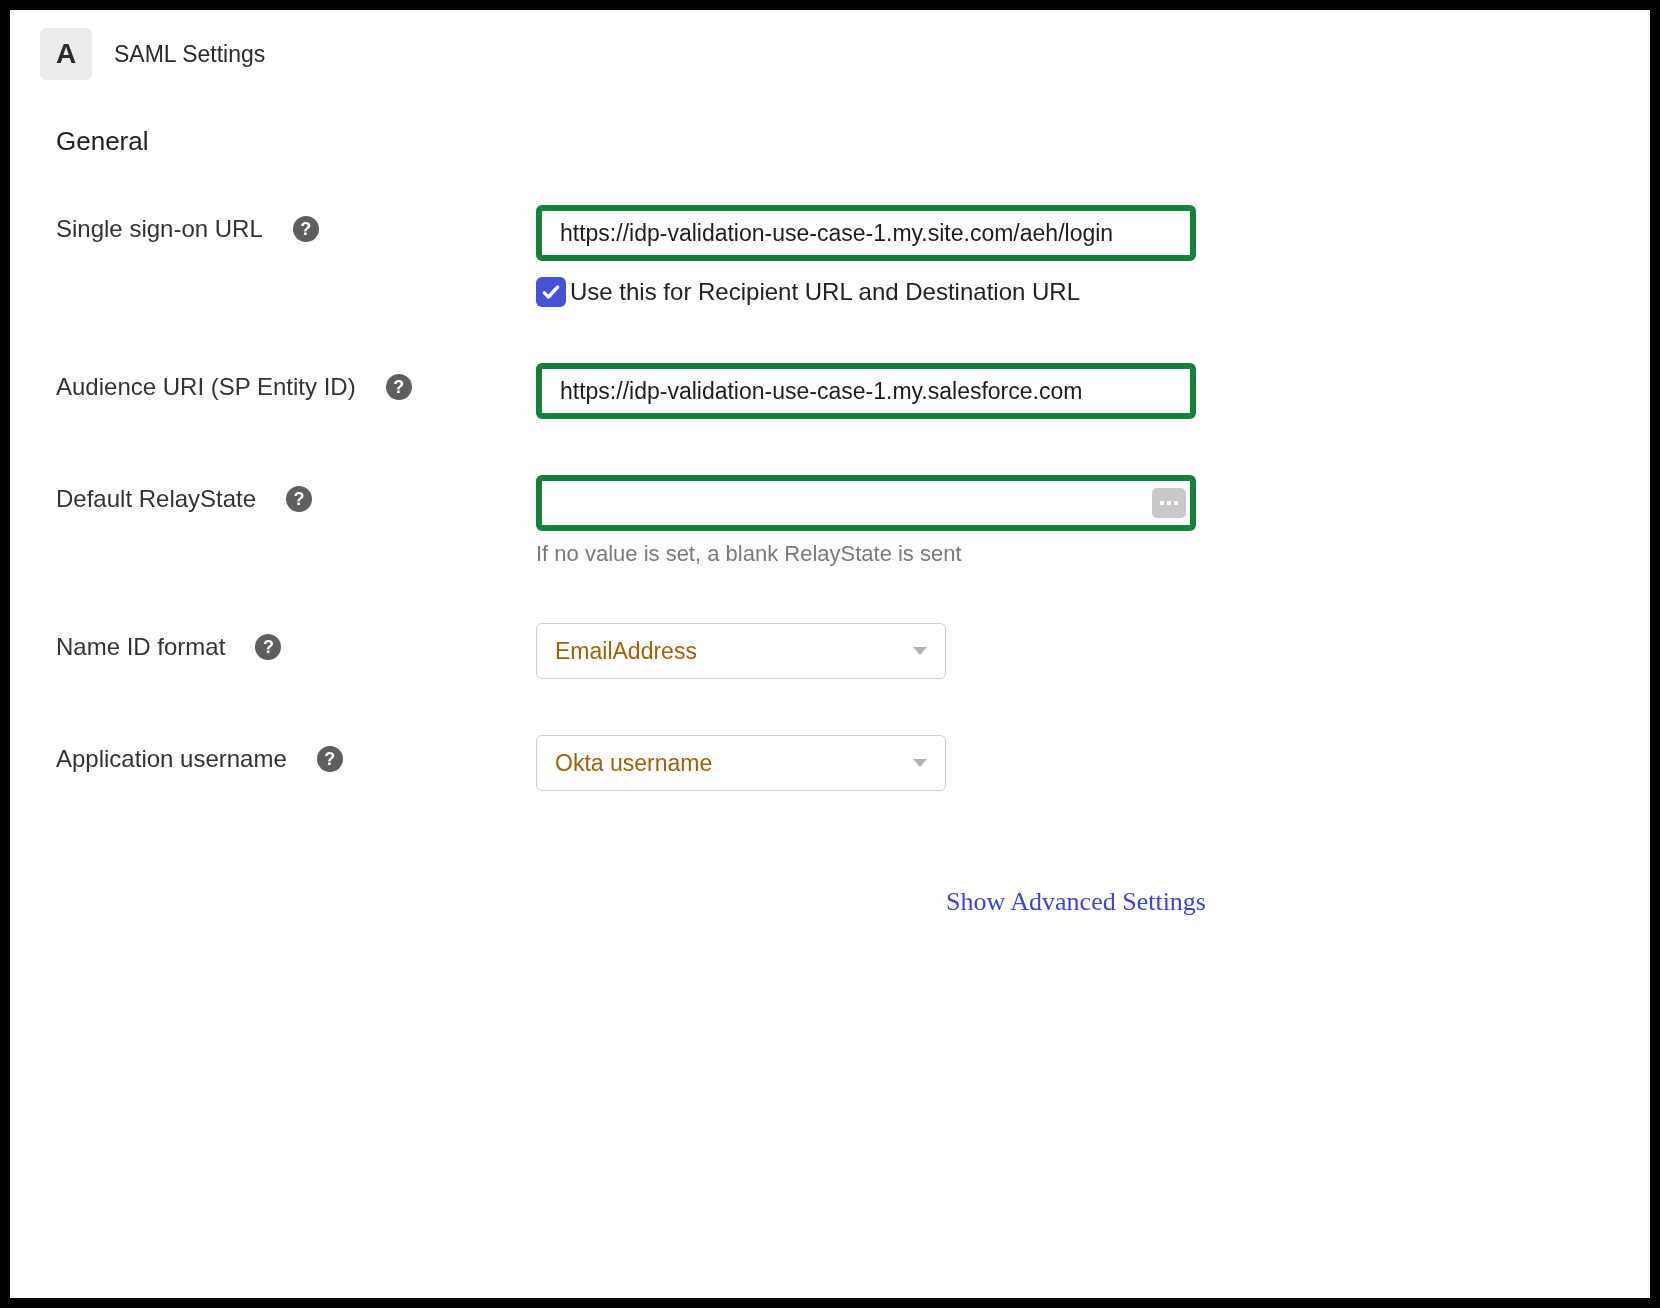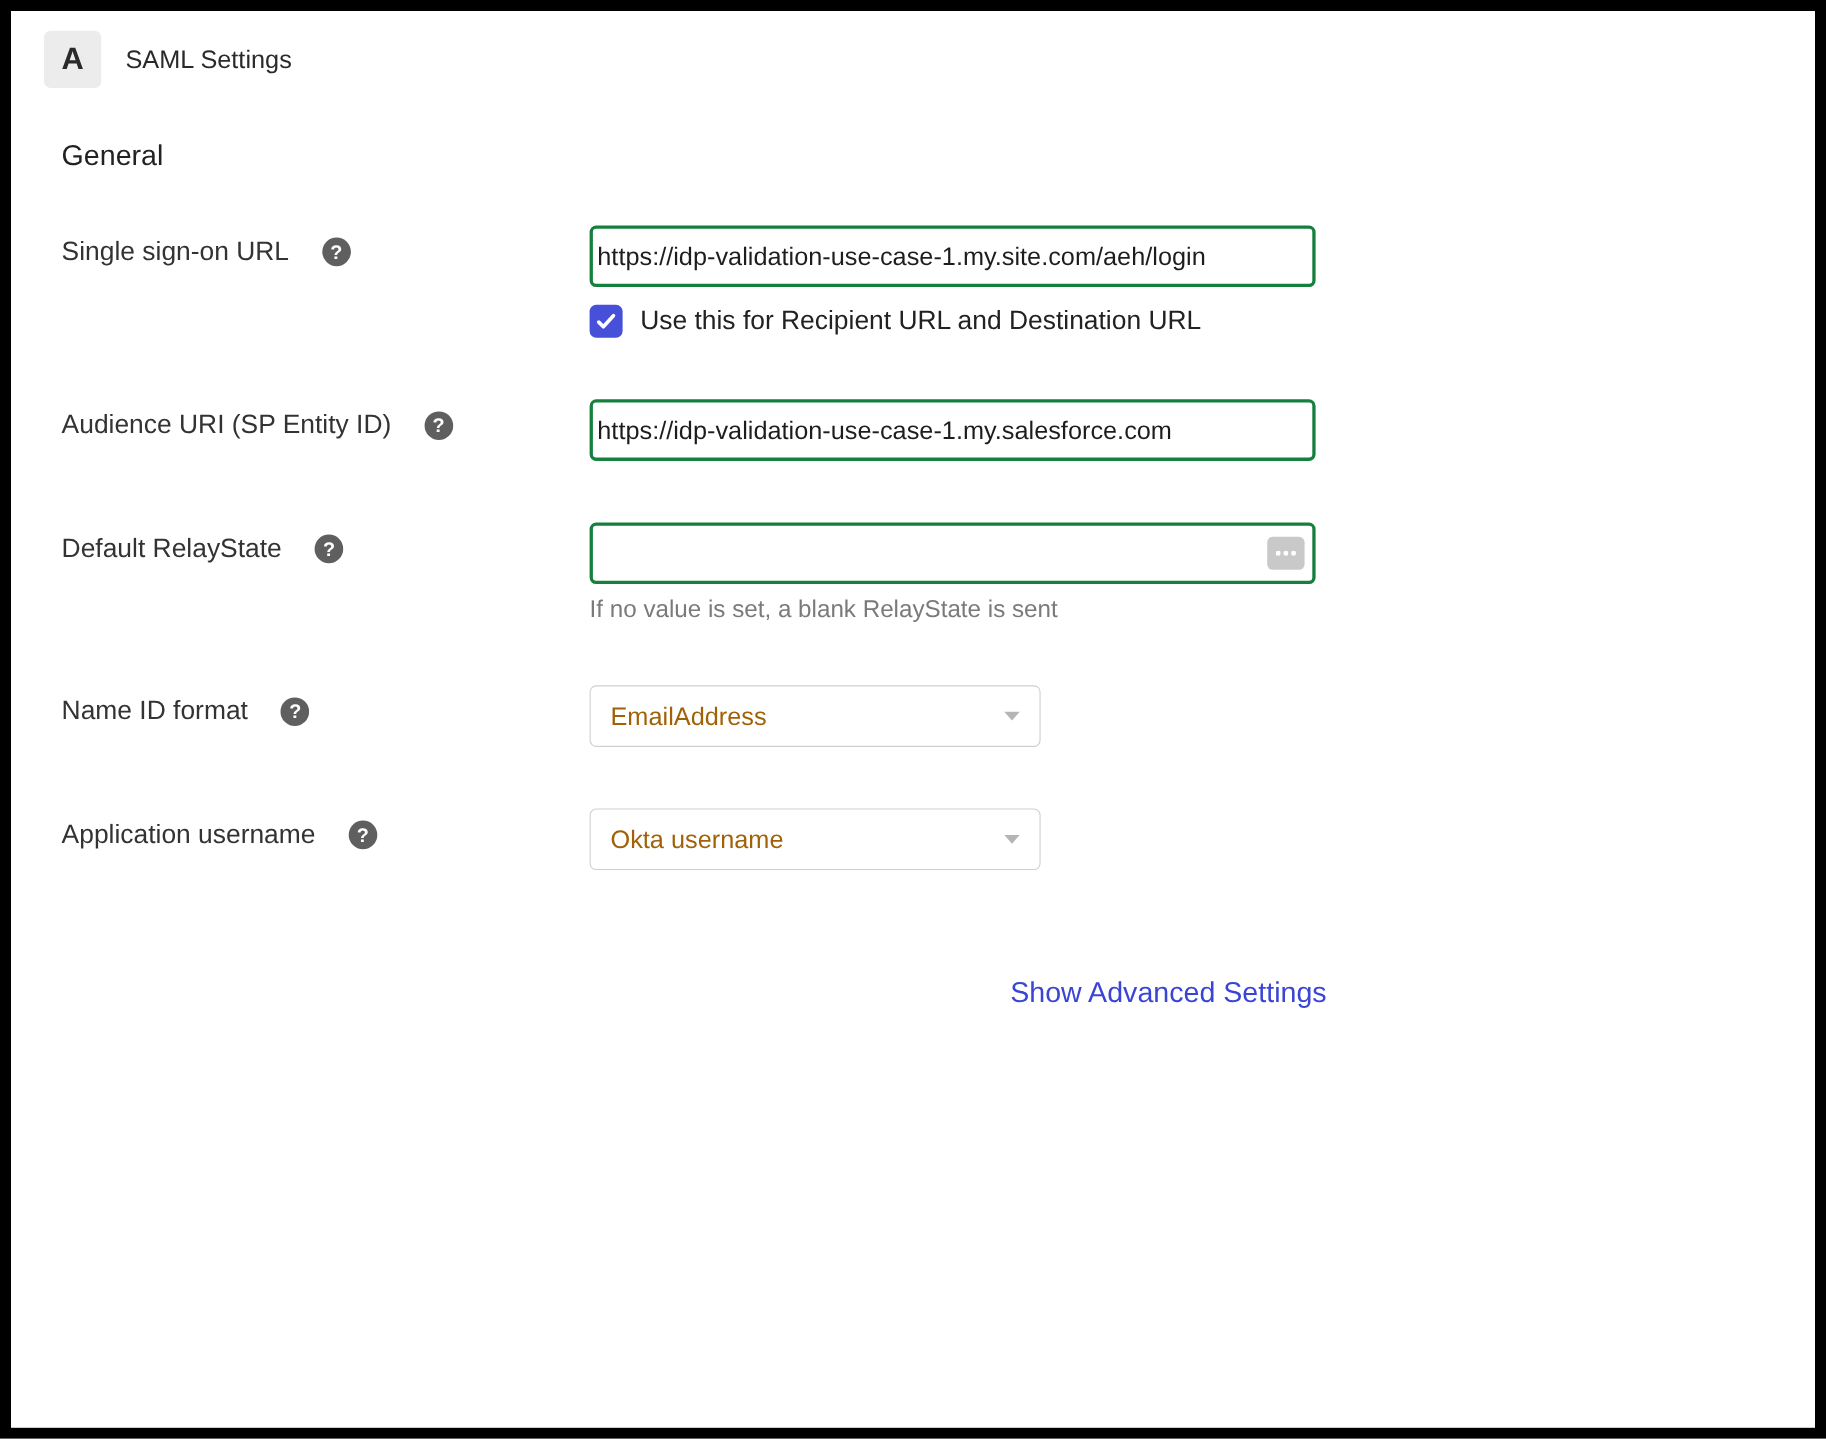--- a/index.html
+++ b/index.html
@@ -81,35 +81,35 @@
     flex-shrink: 0;
   }
   .field-cell {
     flex: 1;
     display: flex;
     flex-direction: column;
   }
   .text-input {
     width: 660px;
     height: 56px;
-    border: 3px solid #15803d;
-    border-radius: 6px;
-    padding: 0 4px;
+    border: 6px solid #15803d;
+    border-radius: 6px;
+    padding: 0 18px;
     font-size: 23px;
     color: #1d1d1f;
     outline: none;
     background: #fff;
   }
   .text-input.wide {
     width: 660px;
   }
   .checkbox-line {
     display: flex;
     align-items: center;
-    gap: 16px;
+    gap: 4px;
     margin-top: 16px;
   }
   .cb {
     width: 30px;
     height: 30px;
     border-radius: 6px;
     background: #4650d8;
     display: flex;
     align-items: center;
     justify-content: center;
@@ -164,20 +164,21 @@
     width: 0; height: 0;
     border-left: 7px solid transparent;
     border-right: 7px solid transparent;
     border-top: 8px solid #b5b5b5;
   }
   .adv-link-row {
     display: flex;
     justify-content: flex-end;
     padding-right: 26px;
     margin-top: 20px;
+    font-family: Liberation Serif, serif;
   }
   .adv-link {
     font-size: 26px;
     color: #3a45d6;
     font-weight: 500;
     cursor: pointer;
   }
 </style>
 </head>
 <body>

